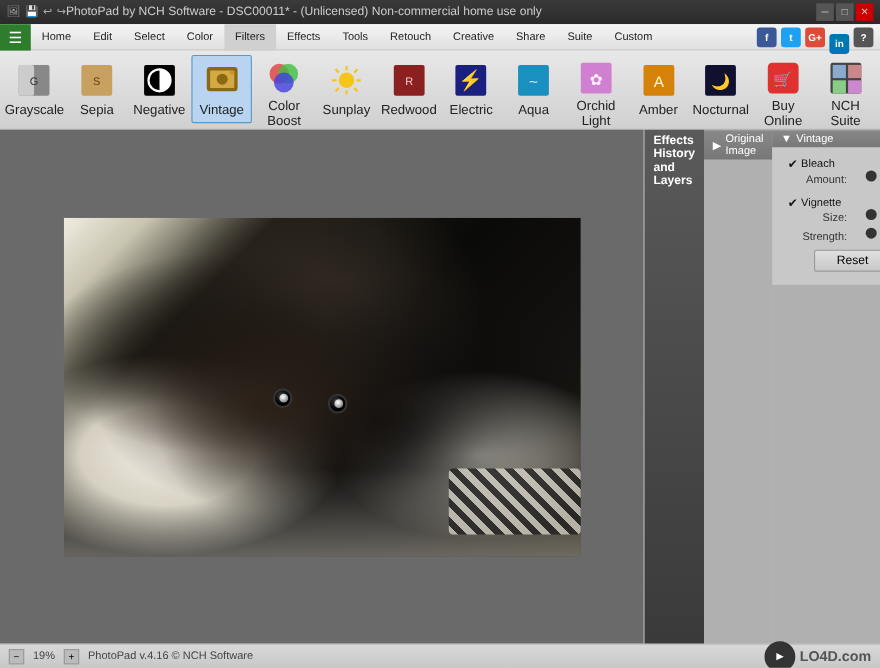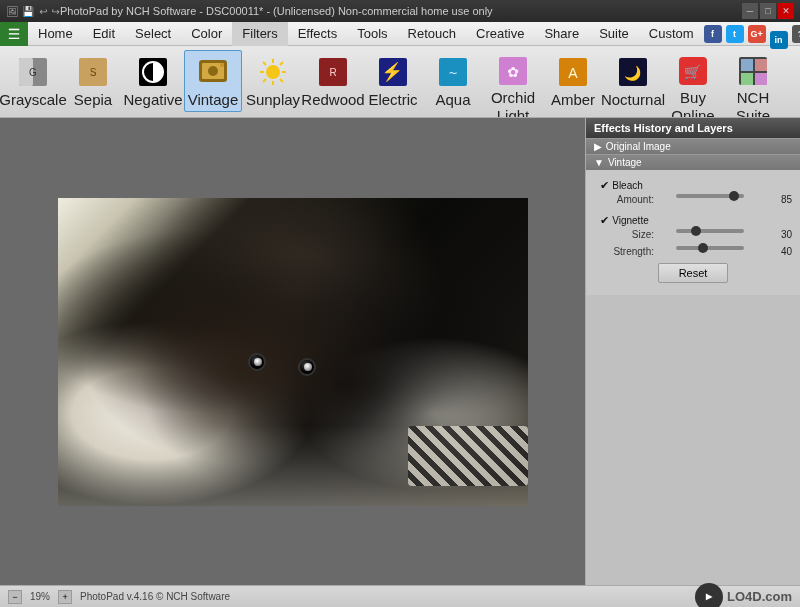--- a/index.html
+++ b/index.html
@@ -40,21 +40,21 @@
       color: white;
       width: 28px; height: 24px;
       display: flex; align-items: center; justify-content: center;
       font-size: 14px; cursor: pointer; flex-shrink: 0;
     }
     .menu-item {
       padding: 2px 10px;
       height: 24px;
       display: flex; align-items: center;
       cursor: pointer;
-      font-size: 13px;
+      font-size: 10px;
       color: #222;
     }
     .menu-item.active { background: #d0d0d0; }
     .menu-right { margin-left: auto; display: flex; align-items: center; gap: 4px; padding-right: 6px; }
     .social-icon {
       width: 18px; height: 18px; border-radius: 3px;
       display: flex; align-items: center; justify-content: center;
       font-size: 9px; color: white; font-weight: bold; cursor: pointer;
     }
 
@@ -82,21 +82,21 @@
       font-size: 10px;
       color: #222;
       position: relative;
     }
     .tool-btn .icon-box {
       width: 36px; height: 36px;
       display: flex; align-items: center; justify-content: center;
       font-size: 22px;
       margin-bottom: 2px;
     }
-    .tool-btn .label { font-size: 15px; text-align: center; line-height: 1.2; }
+    .tool-btn .label { font-size: 12px; text-align: center; line-height: 1.2; }
     .tool-btn.active { background: #b8d4f0; border-color: #5599cc; }
 
     
     #main {
       display: flex;
       height: calc(607px - 22px - 24px - 72px - 22px);
       
     }
 
     
@@ -150,21 +150,20 @@
     }
     .cat-eye.left .cat-eye-shine { top: 3px; left: 4px; }
     .cat-eye.right .cat-eye-shine { top: 3px; left: 4px; }
 
     
     #right-panel {
       width: 215px;
       background: #c0c0c0;
       border-left: 1px solid #aaa;
       display: flex;
-      flex-direction: column;
     }
     #panel-title {
       background: linear-gradient(to bottom, #5a5a5a, #3a3a3a);
       color: white;
       padding: 4px 8px;
       font-size: 11px;
       font-weight: bold;
     }
     .panel-section {
       background: #b0b0b0;
@@ -334,20 +333,30 @@
         <circle cx="16" cy="15" r="5" fill="#8b6914"></circle>
         <circle cx="25" cy="9" r="2" fill="#c8942a"></circle>
       </svg>
     </div>
     <span class="label">Vintage</span>
 
   </div>
   <div class="tool-btn">
     <div class="icon-box">
       <svg width="32" height="32" viewBox="0 0 32 32">
+        <circle cx="12" cy="12" r="9" fill="#e04040" opacity="0.8"></circle>
+        <circle cx="20" cy="12" r="9" fill="#40c040" opacity="0.8"></circle>
+        <circle cx="16" cy="20" r="9" fill="#4040e0" opacity="0.8"></circle>
+      </svg>
+    </div>
+    <span class="label">Color Boost</span>
+  </div>
+  <div class="tool-btn">
+    <div class="icon-box">
+      <svg width="32" height="32" viewBox="0 0 32 32">
         <circle cx="16" cy="16" r="7" fill="#f5c518"></circle>
         <line x1="16" y1="3" x2="16" y2="7" stroke="#f5c518" stroke-width="2"></line>
         <line x1="16" y1="25" x2="16" y2="29" stroke="#f5c518" stroke-width="2"></line>
         <line x1="3" y1="16" x2="7" y2="16" stroke="#f5c518" stroke-width="2"></line>
         <line x1="25" y1="16" x2="29" y2="16" stroke="#f5c518" stroke-width="2"></line>
         <line x1="6" y1="6" x2="9" y2="9" stroke="#f5c518" stroke-width="2"></line>
         <line x1="23" y1="23" x2="26" y2="26" stroke="#f5c518" stroke-width="2"></line>
         <line x1="26" y1="6" x2="23" y2="9" stroke="#f5c518" stroke-width="2"></line>
         <line x1="9" y1="23" x2="6" y2="26" stroke="#f5c518" stroke-width="2"></line>
       </svg>

